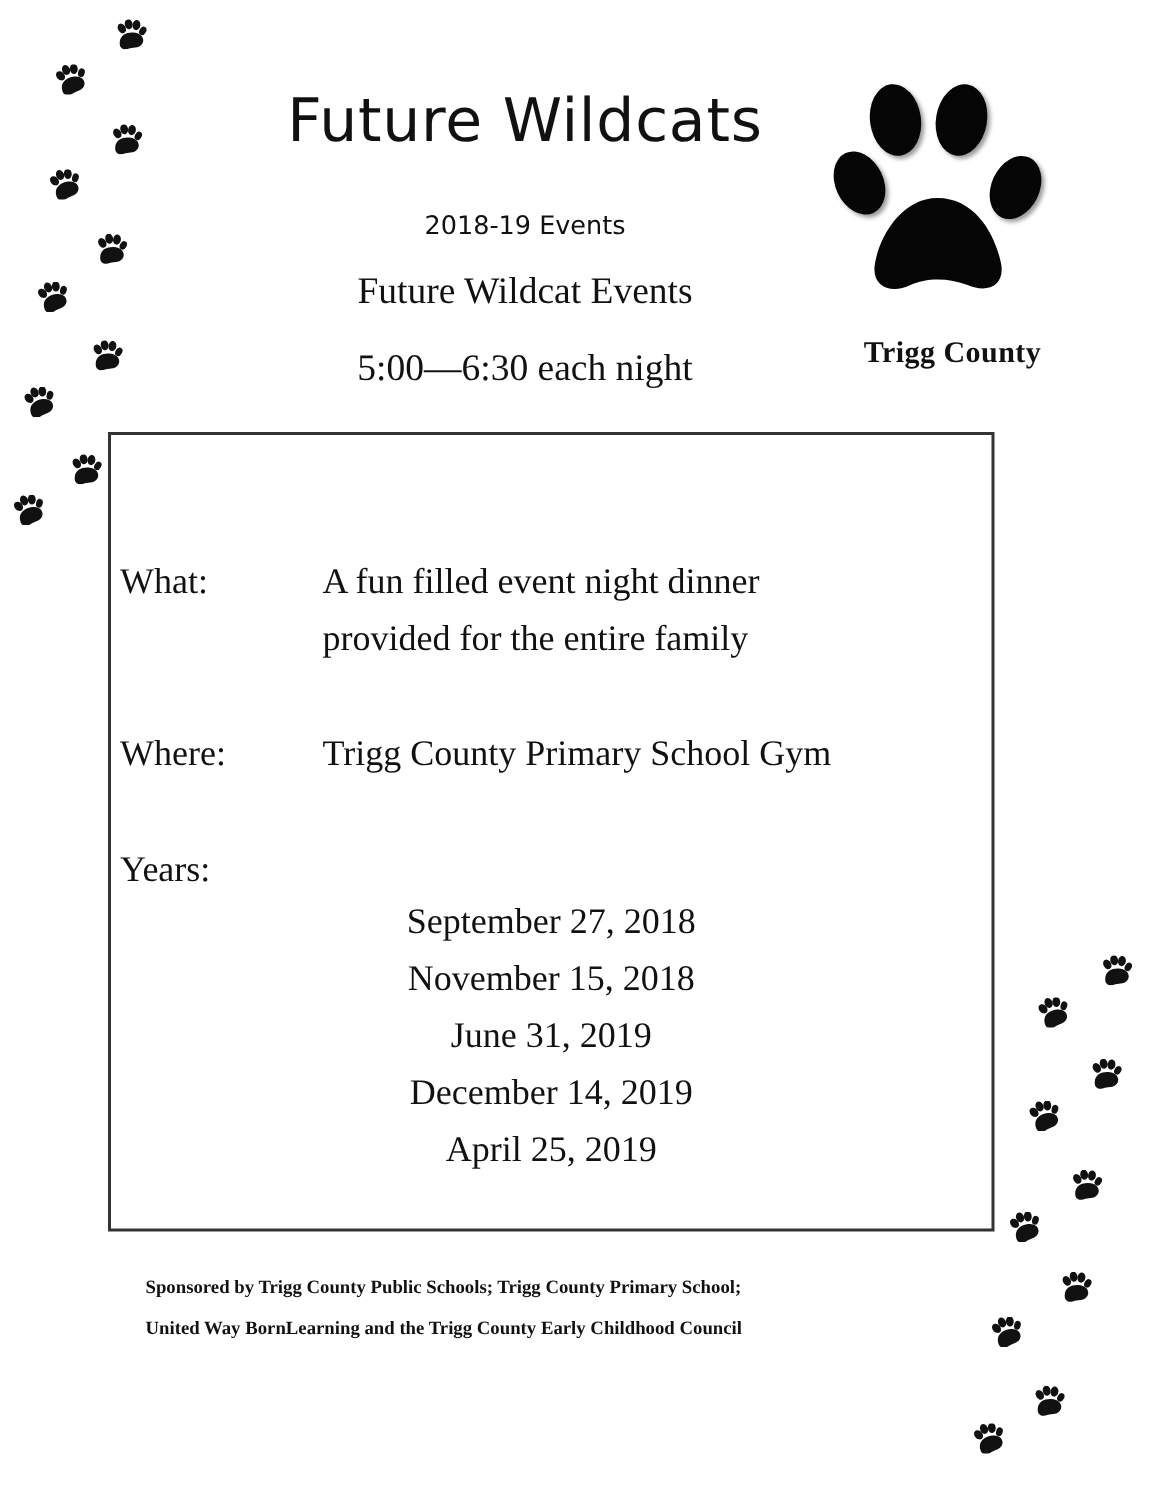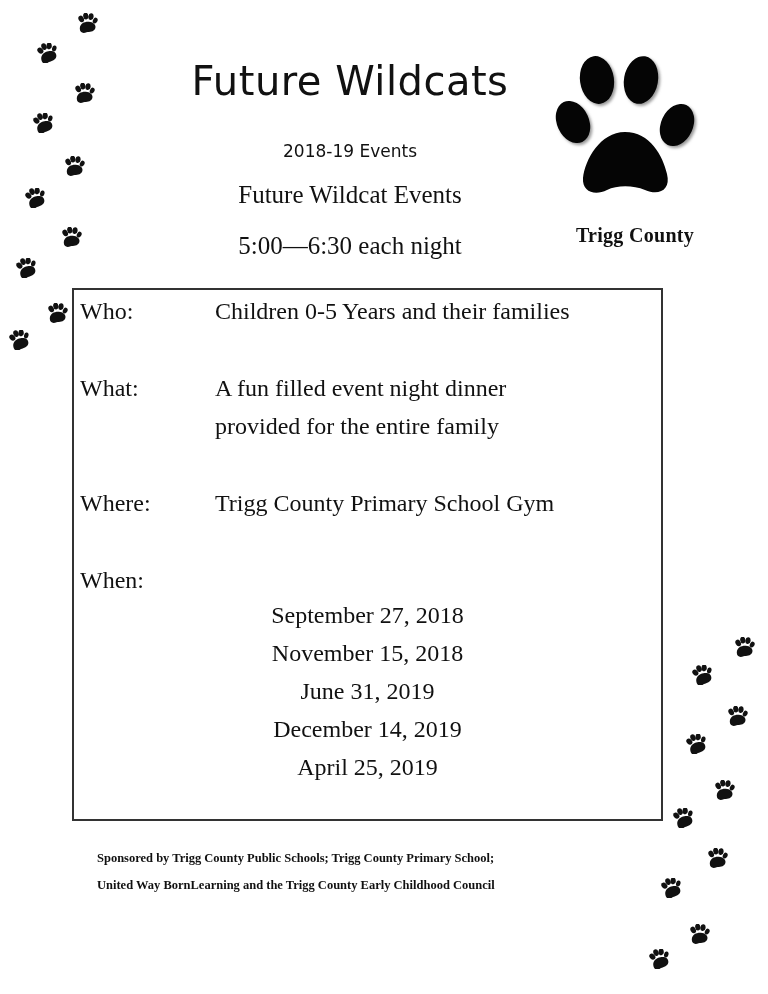--- a/index.html
+++ b/index.html
@@ -46,31 +46,28 @@
     <ellipse cx="42" cy="30" rx="17" ry="24" transform="rotate(-8 42 30)"></ellipse>
     <ellipse cx="86" cy="30" rx="17" ry="24" transform="rotate(10 86 30)"></ellipse>
     <ellipse cx="18" cy="72" rx="16" ry="22" transform="rotate(-25 18 72)"></ellipse>
     <ellipse cx="122" cy="75" rx="16" ry="22" transform="rotate(25 122 75)"></ellipse>
     <path d="M70 82 C45 82 30 110 28 128 C27 142 40 146 52 140 C62 135 78 135 90 140 C104 146 116 140 112 124 C108 106 95 82 70 82 Z"></path>
   </g>
 </svg>
 <div class="abs logo-text">Trigg County</div>
 
 <div class="abs box">
-  <div class="row" style="top:2px;">
-    <span class="label">Who:</span><span class="val">Children 0-5 Years and their families</span>
-  </div>
   <div class="row" style="top:79px;">
     <span class="label">What:</span><span class="val"><span style="display:block">A fun filled event night dinner</span><span style="display:block">provided for the entire family</span></span>
   </div>
   <div class="row" style="top:194px;">
     <span class="label">Where:</span><span class="val">Trigg County Primary School Gym</span>
   </div>
   <div class="row" style="top:271px;">
-    <span class="label">When:</span>
+    <span class="label">Years:</span>
   </div>
   <div class="dates">
     <div>September 27, 2018</div>
     <div>November 15, 2018</div>
     <div>June 31, 2019</div>
     <div>December 14, 2019</div>
     <div>April 25, 2019</div>
   </div>
 </div>
 

